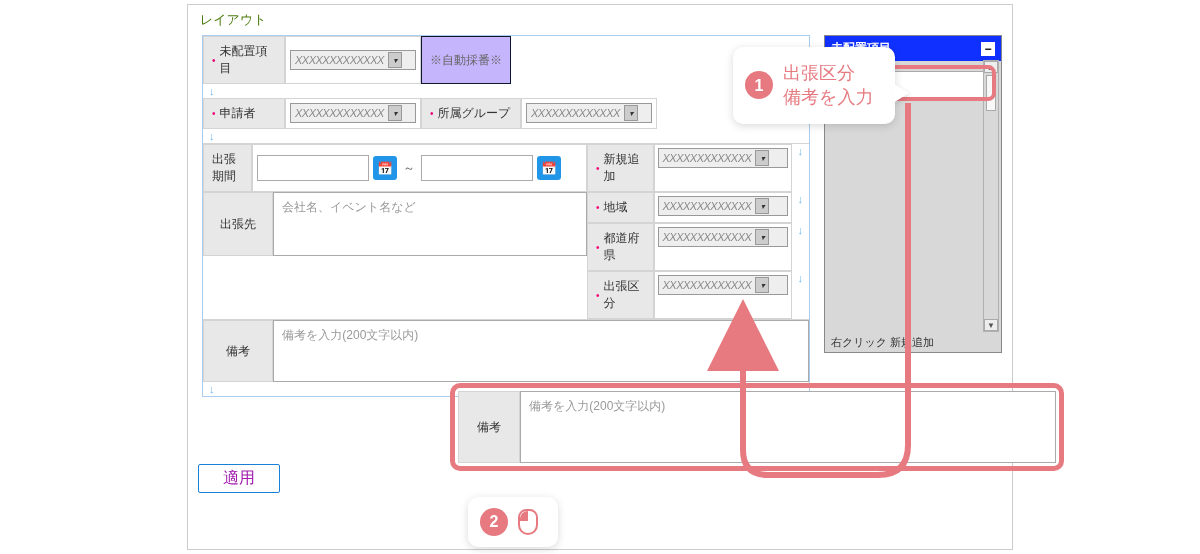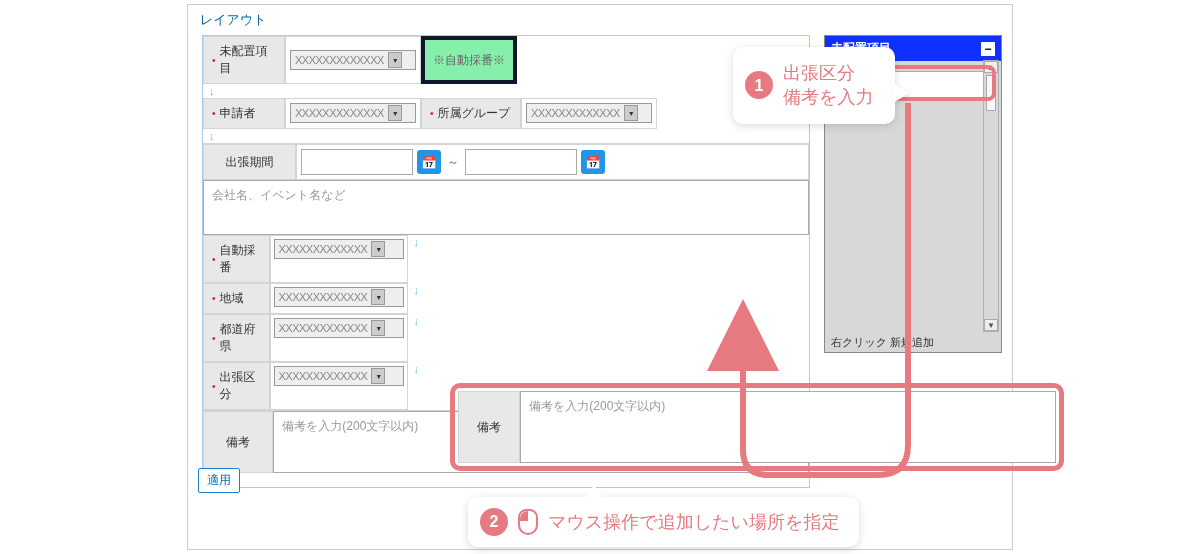--- a/index.html
+++ b/index.html
@@ -11,21 +11,21 @@
       height: 554px;
       position: relative;
     }
     .outer-frame {
       position: absolute;
       left: 187px; top: 4px;
       width: 826px; height: 546px;
       border: 1px solid #ccc;
     }
     .panel-title {
-      color: #0369a1;
+      color: #4d7c0f;
       font-size: 13px;
       padding: 6px 12px;
     }
     .layout-area {
       position: absolute;
       left: 14px; top: 30px;
       width: 608px;
       border: 1px solid #aaccee;
     }
     .row { display: flex; align-items: stretch; }
@@ -41,25 +41,26 @@
     .drop-arrow { color: #6bb6ee; font-size: 11px; padding: 1px 6px; }
     .select-box {
       border: 1px solid #999;
       background: #eee;
       height: 20px;
       display: inline-flex; align-items: center;
       padding: 0 2px 0 4px;
       color: #888; font-size: 11px;
       letter-spacing: -0.5px;
       overflow: hidden;
+      font-style: italic;
     }
     .select-box .caret { width: 14px; height: 16px; background: #ccc; border: 1px solid #999; display: inline-flex; align-items: center; justify-content: center; margin-left: 4px; font-size: 8px; color: #333; }
     .auto-num {
-      background: #86efac;
-      border: 4px solid #0f172a;
+      background: #c4b5fd;
+      border: 1px solid #0f172a;
       padding: 4px 8px;
       color: #666;
       display: inline-flex; align-items: center;
     }
     
     .table2 { border-top: 1px solid #d4d4d4; display: flex; flex-wrap: wrap; }
     .date-input { border: 1px solid #aaa; height: 26px; background: #fff; }
     .cal-icon {
       width: 24px; height: 24px;
       background: #2196e8;
@@ -110,25 +111,25 @@
     .unplaced-scroll .thumb { position: absolute; top: 14px; left: 2px; right: 2px; height: 36px; background: #f8f8f8; border: 1px solid #aaa; }
     .unplaced-scroll .arr { position: absolute; left: 0; right: 0; height: 12px; display: flex; align-items: center; justify-content: center; font-size: 8px; color: #555; background: #eee; border: 1px solid #aaa; }
     .unplaced-footer {
       position: absolute; bottom: 2px; left: 6px; font-size: 11px; color: #333;
     }
     
     .apply-btn {
       position: absolute;
       left: 10px; bottom: 56px;
       border: 1px solid #1a7fd6;
-      color: #0369a1;
-      background: #fff;
-      padding: 3px 8px;
+      color: #a21caf;
+      background: #fff;
+      padding: 3px 24px;
       border-radius: 2px;
-      font-size: 12px;
+      font-size: 16px;
     }
     
     .callout1 {
       position: absolute;
       left: 545px; top: 42px;
       background: #fff;
       border-radius: 10px;
       padding: 14px 22px 14px 50px;
       box-shadow: 0 2px 8px rgba(0,0,0,.15);
       color: #e67a80;
@@ -251,39 +252,40 @@
             <span class="caret">▾</span>
           </span>
       </div>
     </div>
     <div class="drop-arrow">↓</div>
 
     <div class="table2">
 
       <div style="flex:1">
         <div class="row">
-          <div class="cell-label" style="width:93px;justify-content:center">出張期間</div>
+          <div class="cell-label" style="width:49px;justify-content:center">出張期間</div>
           <div style="flex:1;border:1px solid #d4d4d4;padding:4px;display:flex;align-items:center;gap:4px">
             <span class="date-input" style="width:112px"></span>
             <span class="cal-icon">📅</span>
             <span class="sep">～</span>
             <span class="date-input" style="width:112px"></span>
             <span class="cal-icon">📅</span>
           </div>
         </div>
         <div class="row">
-          <div class="textarea" style="flex:1;height:55px"><span>会社名、イベント名など</span></div>
+          <div class="cell-label" style="width:70px;justify-content:center;">出張先</div>
+          <div class="textarea" style="flex:1;height:64px"><span>会社名、イベント名など</span></div>
         </div>
       </div>
 
       <div style="width:222px">
         <div class="row">
             <div class="cell-label" style="width:76px">
               <span class="bullet">•</span>
-              <span>自動採番</span>
+              <span>新規追加</span>
             </div>
             <div style="flex:1;border:1px solid #d4d4d4;padding:3px"><span class="select-box" style="width:130px">
                 <span>XXXXXXXXXXXXX</span>
                 <span class="caret">▾</span>
               </span></div>
             <span class="drop-arrow">↓</span>
           </div>
         <div class="row">
             <div class="cell-label" style="width:76px">
               <span class="bullet">•</span>
@@ -362,15 +364,14 @@
 
   <div class="callout1">
     <span class="num-badge">1</span>
     <div>出張区分</div>
     <div>備考を入力</div>
   </div>
 
   <div class="callout2">
     <span class="num-badge" style="left:12px">2</span>
     <span class="mouse-icon"></span>
-    <span>マウス操作で追加したい場所を指定</span>
   </div>
 </div>
 
 </body></html>

